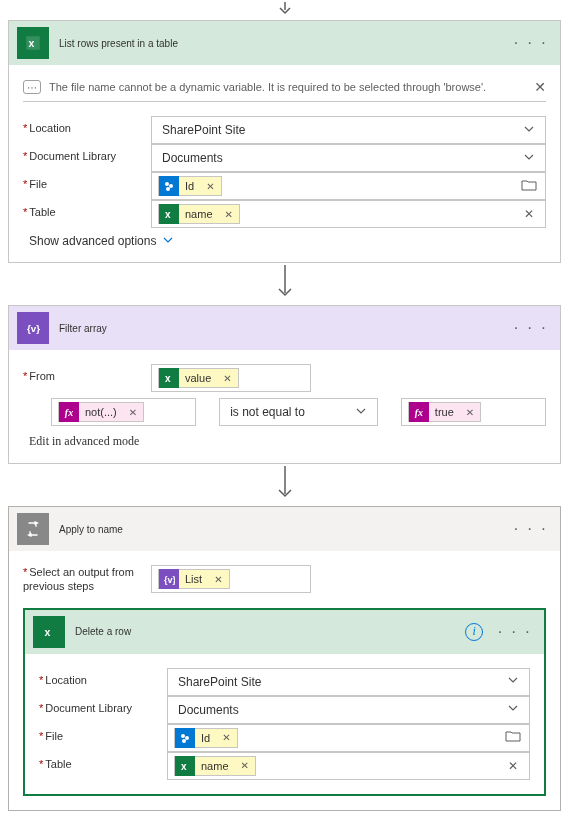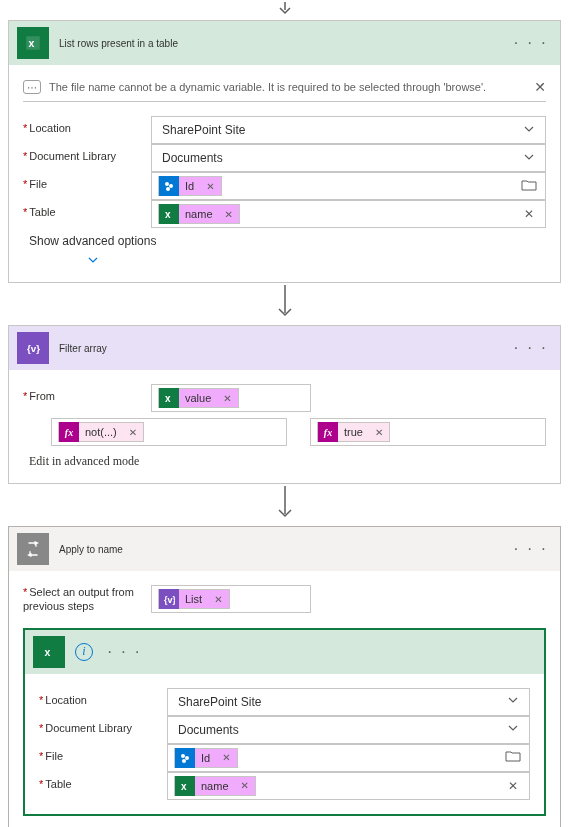--- a/index.html
+++ b/index.html
@@ -143,21 +143,21 @@
     cursor: pointer;
     font-size: 12px;
   }
 
   
   .token {
     display: inline-flex;
     align-items: center;
     height: 20px;
     border: 1px solid var(--gray-border);
-    background: #f0abfc;
+    background: #fef9c3;
     font-size: 11px;
     margin-left: 2px;
   }
   .token .tk-ic {
     width: 20px; height: 20px;
     display: inline-flex; align-items: center; justify-content: center;
     color: #fff; font-size: 10px; font-weight: bold;
   }
   .tk-ic.excel { background: var(--excel-green); }
   .tk-ic.sp { background: var(--sharepoint); }
@@ -167,21 +167,20 @@
   .token .tk-x { padding: 0 6px; color: #605e5c; cursor: pointer; font-size: 10px; }
   .token.pink-bg { background: #fce4f1; }
 
   .adv-link {
     color: var(--text);
     font-size: 12px;
     display: inline-flex; align-items: center; gap: 6px;
     margin-top: 6px;
     padding-left: 6px;
     cursor: pointer;
-    flex-direction: column;
   }
   .adv-link .chev-d { color: #0078d4; font-size: 11px; }
 
   .edit-link {
     color: var(--text);
     font-size: 12px;
     margin-top: 8px;
     padding-left: 6px;
     cursor: pointer;
     font-family: Liberation Serif, serif;
@@ -352,20 +351,28 @@
     </div>
 
     <div class="filter-row">
       <div class="seg field">
         <span class="token pink-bg">
           <span class="tk-ic fx">fx</span>
           <span class="tk-label">not(...)</span>
           <span class="tk-x">✕</span>
         </span>
       </div>
+      <div class="seg-mid field">
+        <span class="text-val">is not equal to</span>
+        <span class="chev">
+          <svg width="12" height="12" viewBox="0 0 12 12">
+              <path d="M2 4 l4 4 l4 -4" stroke="#605e5c" stroke-width="1.2" fill="none"></path>
+            </svg>
+        </span>
+      </div>
       <div class="seg field">
         <span class="token pink-bg">
           <span class="tk-ic fx">fx</span>
           <span class="tk-label">true</span>
           <span class="tk-x">✕</span>
         </span>
       </div>
     </div>
 
     <div class="edit-link">
@@ -406,20 +413,21 @@
     </div>
   </div>
 
   <div class="nested">
     <div class="header">
       <div class="icon-box icon-excel">
         <svg width="18" height="18" viewBox="0 0 24 24">
             <text x="6" y="17" font-size="14" font-weight="bold" fill="#fff">x</text>
           </svg>
       </div>
+      <div class="title">Delete a row</div>
       <span class="info-icon">i</span>
       <div class="menu-dots">· · ·</div>
     </div>
     <div class="body">
       <div class="row">
         <div class="label req">Location</div>
         <div class="field">
           <span class="text-val">SharePoint Site</span>
           <span class="chev">
             <svg width="12" height="12" viewBox="0 0 12 12">

